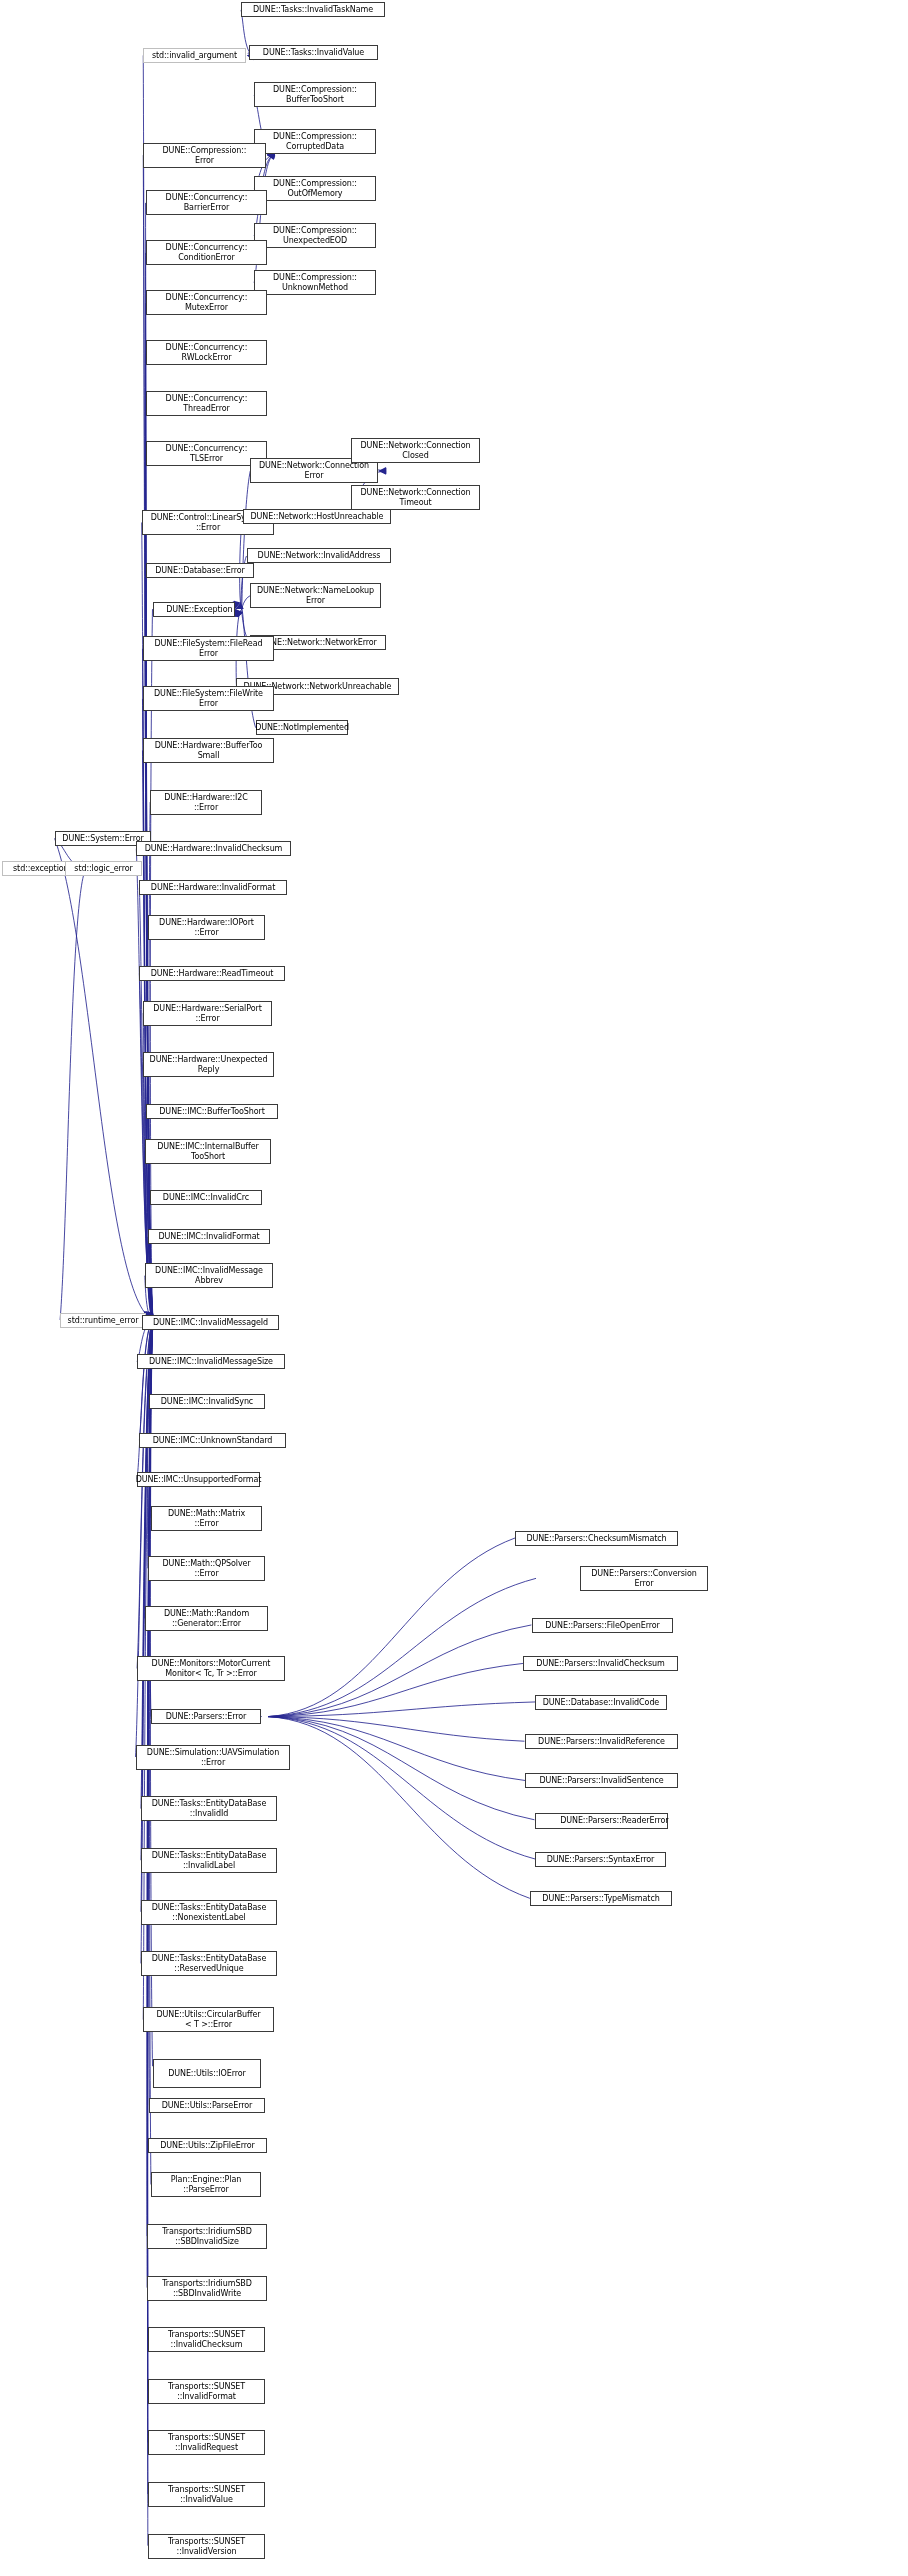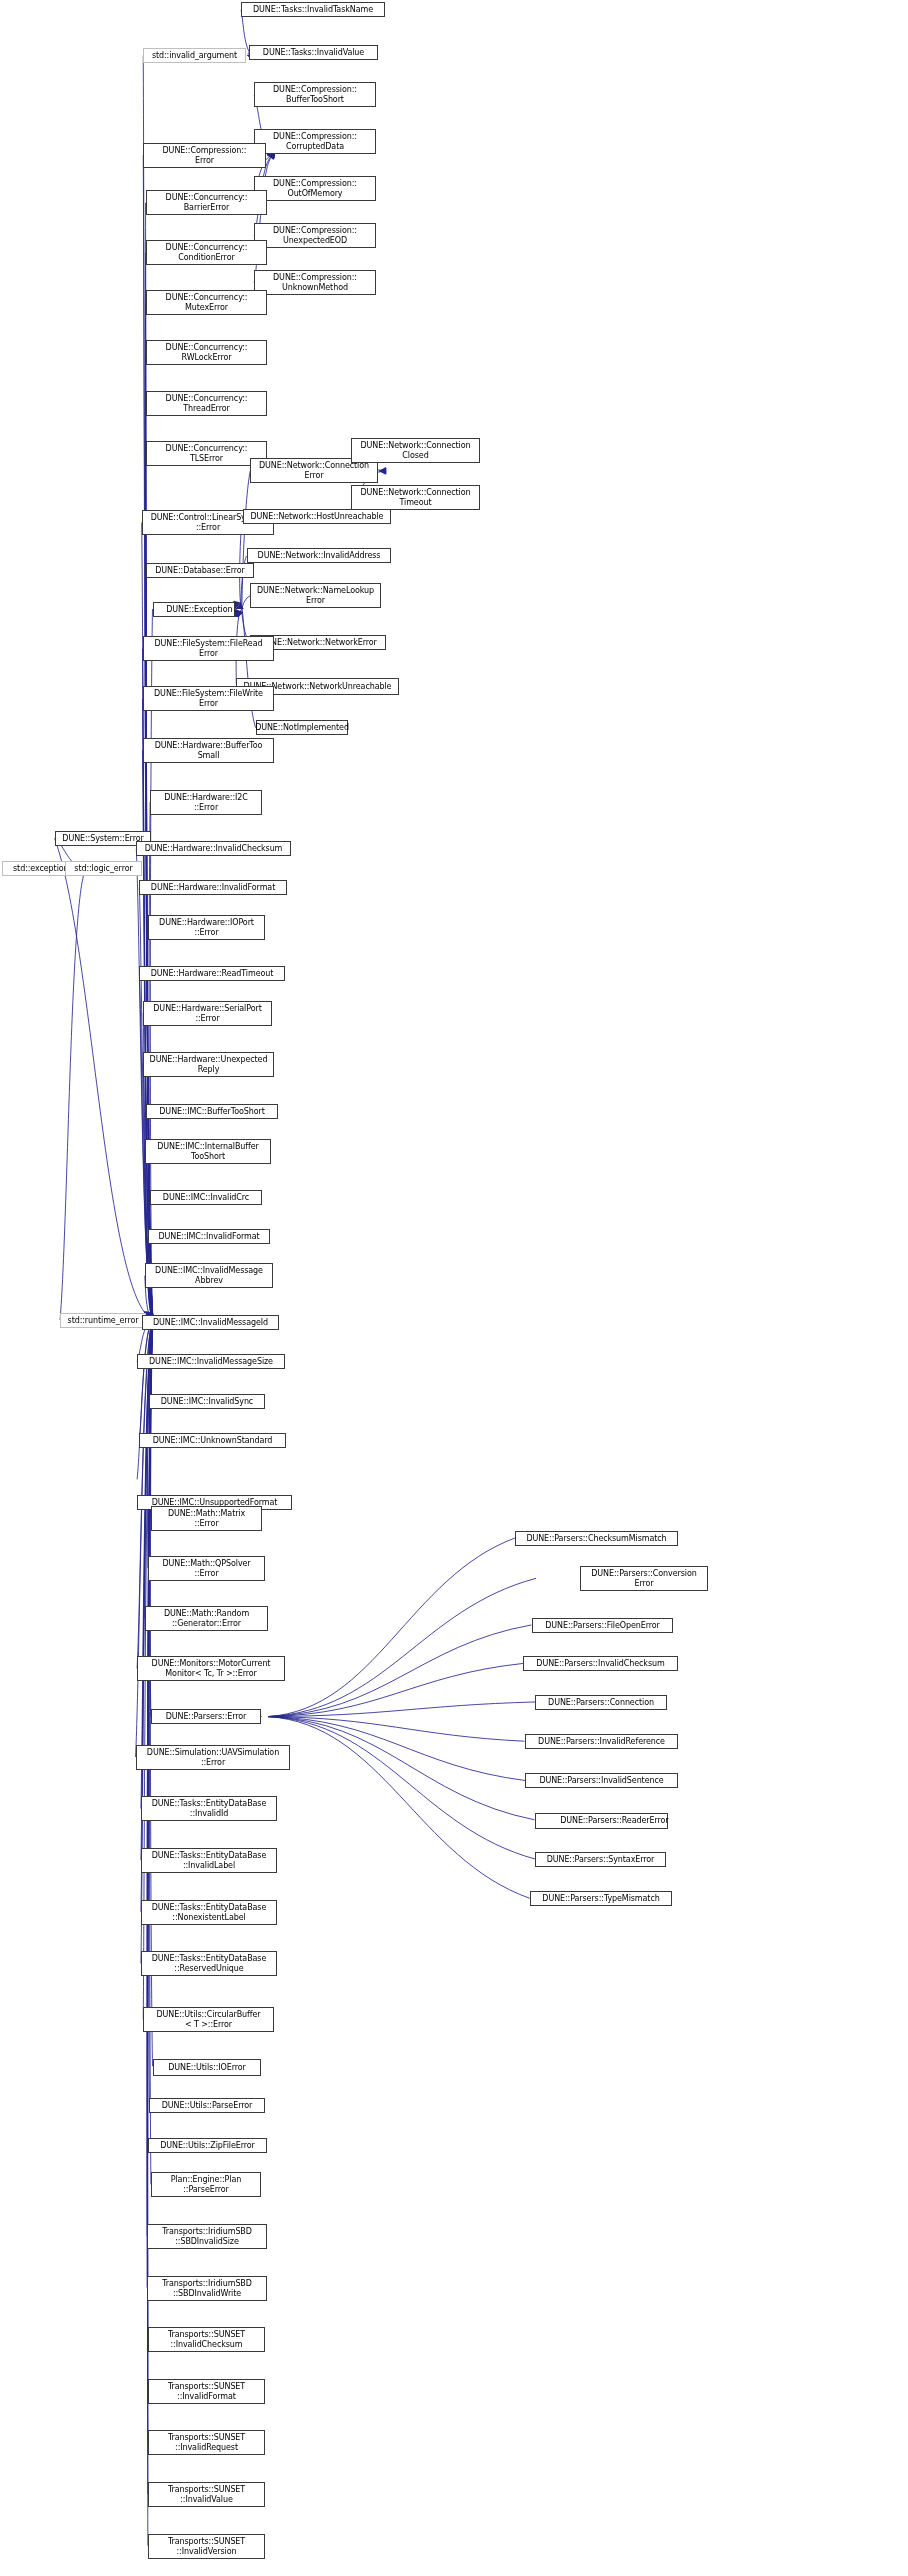--- a/index.html
+++ b/index.html
@@ -272,21 +272,21 @@
       <div class="node solid" style="left: 145px; top: 1139px; width: 126px; height: 25px;">DUNE::IMC::InternalBuffer
 TooShort</div>
       <div class="node solid" style="left: 150px; top: 1190px; width: 112px; height: 14.6px;">DUNE::IMC::InvalidCrc</div>
       <div class="node solid" style="left: 148px; top: 1229px; width: 122px; height: 14.6px;">DUNE::IMC::InvalidFormat</div>
       <div class="node solid" style="left: 145px; top: 1263px; width: 128px; height: 25px;">DUNE::IMC::InvalidMessage
 Abbrev</div>
       <div class="node solid" style="left: 142px; top: 1315px; width: 137px; height: 14.6px;">DUNE::IMC::InvalidMessageId</div>
       <div class="node solid" style="left: 137px; top: 1354px; width: 148px; height: 14.6px;">DUNE::IMC::InvalidMessageSize</div>
       <div class="node solid" style="left: 149px; top: 1394px; width: 116px; height: 14.6px;">DUNE::IMC::InvalidSync</div>
       <div class="node solid" style="left: 139px; top: 1433px; width: 147px; height: 14.6px;">DUNE::IMC::UnknownStandard</div>
-      <div class="node solid" style="left: 137px; top: 1472px; width: 155px; height: 14.6px; margin-top: 23px;">DUNE::IMC::UnsupportedFormat</div>
+      <div class="node solid" style="left: 137px; top: 1472px; width: 123px; height: 14.6px;">DUNE::IMC::UnsupportedFormat</div>
       <div class="node solid" style="left: 151px; top: 1506px; width: 111px; height: 25px;">DUNE::Math::Matrix
 ::Error</div>
       <div class="node solid" style="left: 148px; top: 1556px; width: 117px; height: 25px;">DUNE::Math::QPSolver
 ::Error</div>
       <div class="node solid" style="left: 145px; top: 1606px; width: 123px; height: 25px;">DUNE::Math::Random
 ::Generator::Error</div>
       <div class="node solid" style="left: 137px; top: 1656px; width: 148px; height: 25px;">DUNE::Monitors::MotorCurrent
 Monitor&lt; Tc, Tr &gt;::Error</div>
       <div class="node solid" style="left: 151px; top: 1709px; width: 110px; height: 14.6px;">DUNE::Parsers::Error</div>
       <div class="node solid" style="left: 136px; top: 1745px; width: 154px; height: 25px;">DUNE::Simulation::UAVSimulation
@@ -294,21 +294,21 @@
       <div class="node solid" style="left: 141px; top: 1796px; width: 136px; height: 25px;">DUNE::Tasks::EntityDataBase
 ::InvalidId</div>
       <div class="node solid" style="left: 141px; top: 1848px; width: 136px; height: 25px;">DUNE::Tasks::EntityDataBase
 ::InvalidLabel</div>
       <div class="node solid" style="left: 141px; top: 1900px; width: 136px; height: 25px;">DUNE::Tasks::EntityDataBase
 ::NonexistentLabel</div>
       <div class="node solid" style="left: 141px; top: 1951px; width: 136px; height: 25px;">DUNE::Tasks::EntityDataBase
 ::ReservedUnique</div>
       <div class="node solid" style="left: 143px; top: 2007px; width: 131px; height: 25px;">DUNE::Utils::CircularBuffer
 &lt; T &gt;::Error</div>
-      <div class="node solid" style="left: 153px; top: 2059px; width: 108px; height: 17px;">DUNE::Utils::IOError</div>
+      <div class="node solid" style="left: 153px; top: 2059px; width: 108px; height: 29px;">DUNE::Utils::IOError</div>
       <div class="node solid" style="left: 149px; top: 2098px; width: 116px; height: 14.6px;">DUNE::Utils::ParseError</div>
       <div class="node solid" style="left: 148px; top: 2138px; width: 119px; height: 14.6px;">DUNE::Utils::ZipFileError</div>
       <div class="node solid" style="left: 151px; top: 2172px; width: 110px; height: 25px;">Plan::Engine::Plan
 ::ParseError</div>
       <div class="node solid" style="left: 147px; top: 2224px; width: 120px; height: 25px;">Transports::IridiumSBD
 ::SBDInvalidSize</div>
       <div class="node solid" style="left: 147px; top: 2276px; width: 120px; height: 25px;">Transports::IridiumSBD
 ::SBDInvalidWrite</div>
       <div class="node solid" style="left: 148px; top: 2327px; width: 117px; height: 25px;">Transports::SUNSET
 ::InvalidChecksum</div>
@@ -318,21 +318,21 @@
 ::InvalidRequest</div>
       <div class="node solid" style="left: 148px; top: 2482px; width: 117px; height: 25px;">Transports::SUNSET
 ::InvalidValue</div>
       <div class="node solid" style="left: 148px; top: 2534px; width: 117px; height: 25px;">Transports::SUNSET
 ::InvalidVersion</div>
       <div class="node solid" style="left: 515px; top: 1531px; width: 163px; height: 14.6px;">DUNE::Parsers::ChecksumMismatch</div>
       <div class="node solid" style="left: 536px; top: 1566px; width: 128px; height: 25px; margin-left: 44px;">DUNE::Parsers::Conversion
 Error</div>
       <div class="node solid" style="left: 532px; top: 1618px; width: 141px; height: 14.6px;">DUNE::Parsers::FileOpenError</div>
       <div class="node solid" style="left: 523px; top: 1656px; width: 155px; height: 14.6px;">DUNE::Parsers::InvalidChecksum</div>
-      <div class="node solid" style="left: 535px; top: 1695px; width: 132px; height: 14.6px;">DUNE::Parsers::Connection</div>
+      <div class="node solid" style="left: 535px; top: 1695px; width: 132px; height: 14.6px;">DUNE::Database::InvalidCode</div>
       <div class="node solid" style="left: 525px; top: 1734px; width: 153px; height: 14.6px;">DUNE::Parsers::InvalidReference</div>
       <div class="node solid" style="left: 525px; top: 1773px; width: 153px; height: 14.6px;">DUNE::Parsers::InvalidSentence</div>
       <div class="node solid" style="left: 535px; top: 1813px; width: 133px; height: 16px; padding-left: 28px;">DUNE::Parsers::ReaderError</div>
       <div class="node solid" style="left: 535px; top: 1852px; width: 131px; height: 14.6px;">DUNE::Parsers::SyntaxError</div>
       <div class="node solid" style="left: 530px; top: 1891px; width: 142px; height: 14.6px;">DUNE::Parsers::TypeMismatch</div>
     </div>
 </div>
 
 
 </body></html>

